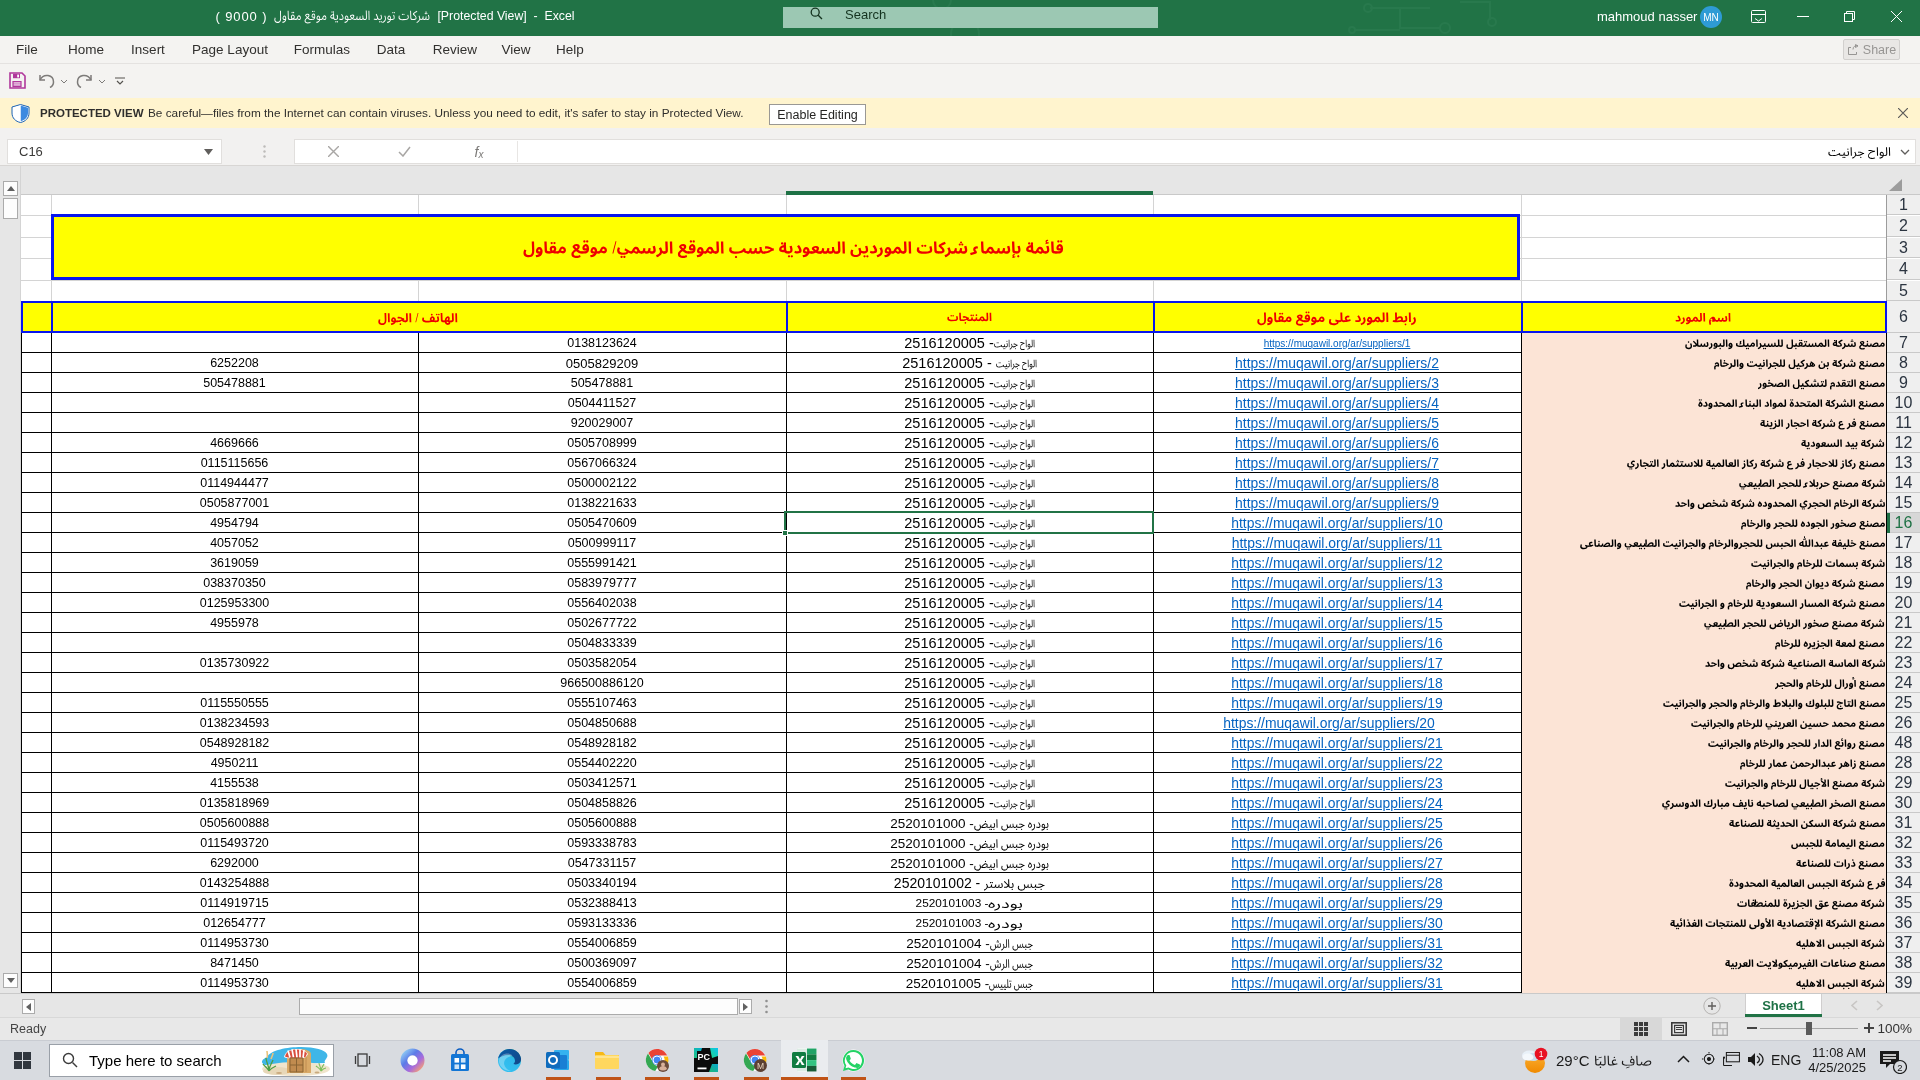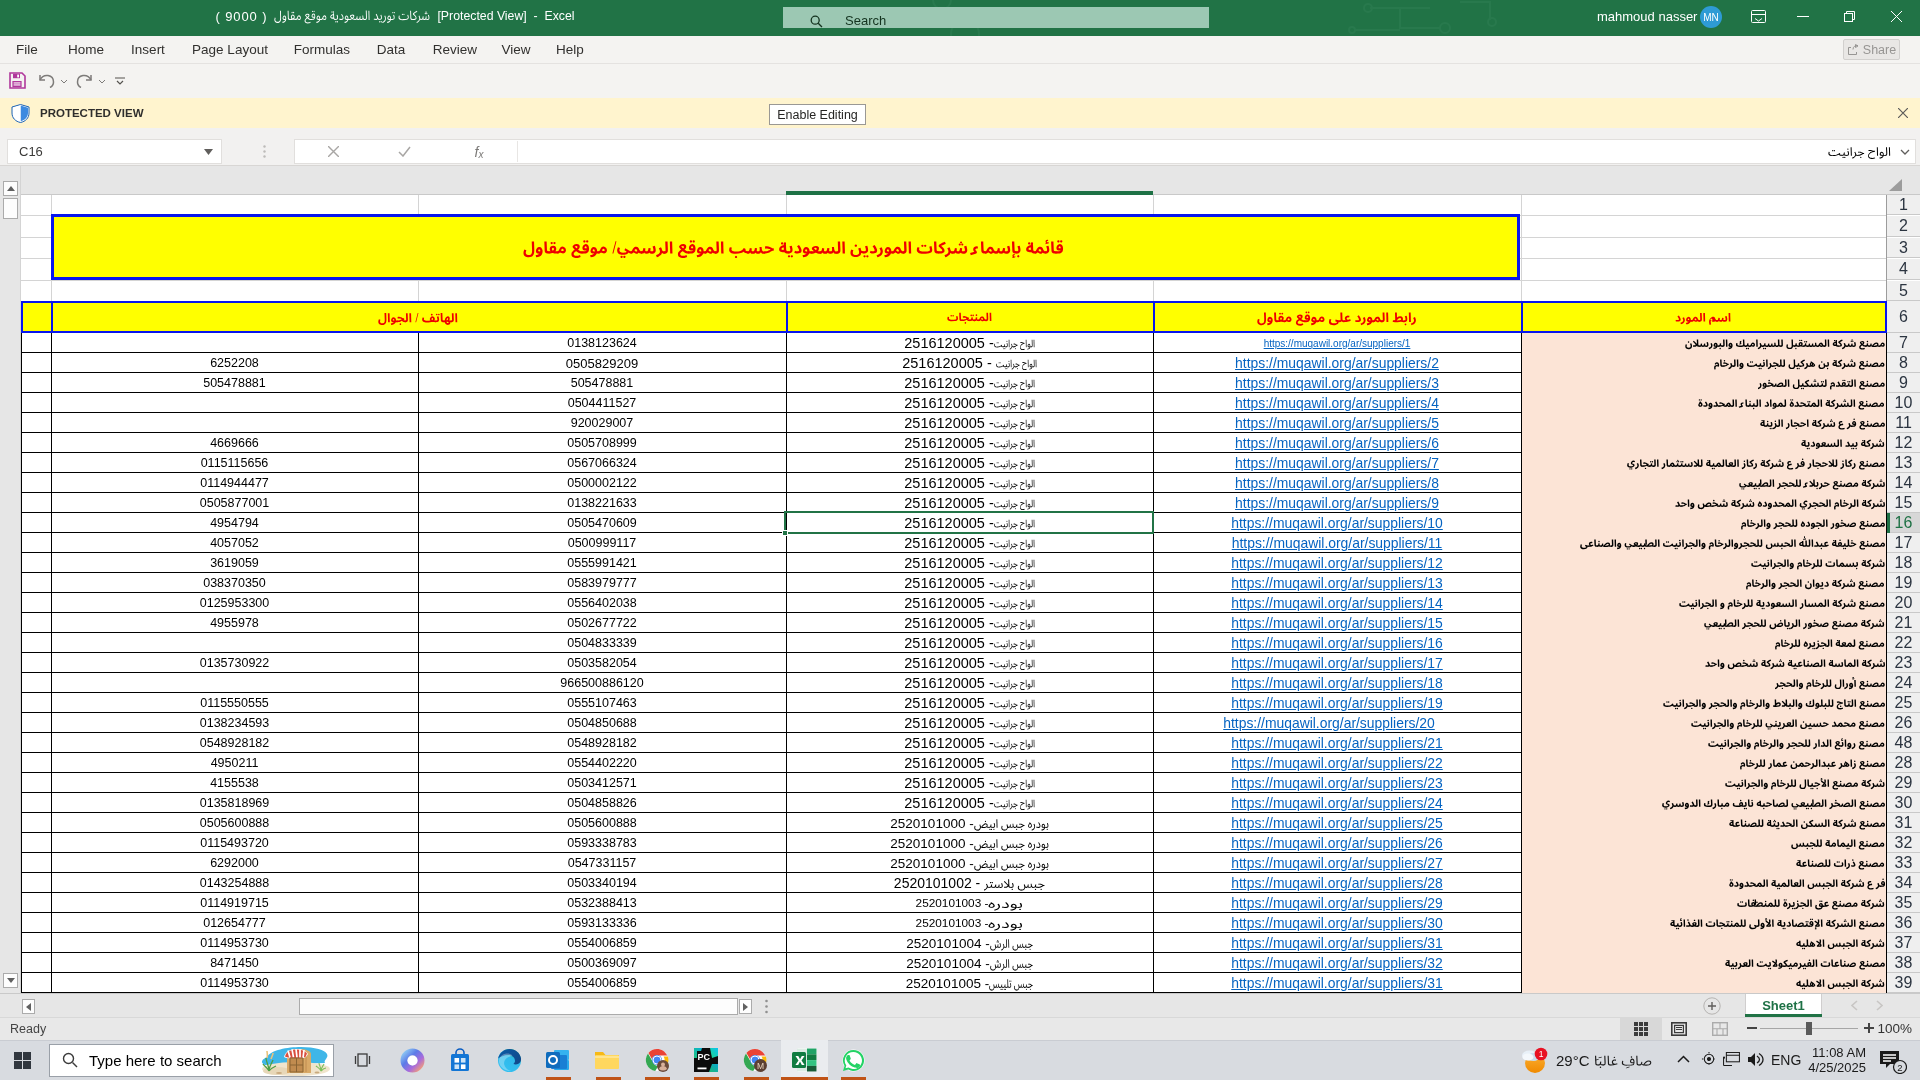--- a/index.html
+++ b/index.html
@@ -204,21 +204,21 @@
           <use href="#g5" x="2705" y="267"></use>
           <use href="#g19" x="2770" y="267"></use>
           <use href="#g2" x="3018" y="267"></use>
           <use href="#g20" x="3091" y="267"></use>
           <use href="#g21" x="3184" y="267"></use>
           <use href="#g22" x="3283" y="267"></use>
         </svg>
       </span>
       <span style="font-size:12.3px">[Protected View]&nbsp; -&nbsp; Excel</span>
     </div>
-    <div class="abs" style="left:783px;top:7px;width:426px;height:21px;background:#9CC8B3;display:flex;align-items:flex-end;font-size:13px;color:#14331F">
+    <div class="abs" style="left:783px;top:7px;width:375px;height:21px;background:#9CC8B3;display:flex;align-items:flex-start;font-size:13px;color:#14331F">
 <svg style="margin-left:27px" width="13" height="13" viewBox="0 0 13 13" fill="none" stroke="#14331F" stroke-width="1.3">
         <circle cx="5.2" cy="5.2" r="4"></circle>
         <path d="M8.2 8.2L12 12"></path>
       </svg>
 <span style="margin-left:22px">Search</span>
     </div>
     <div class="abs" style="left:1597px;top:0;width:120px;height:33px;display:flex;align-items:center;color:#fff;font-size:13px">mahmoud nasser</div>
 <div class="abs" style="left:1700px;top:6px;width:22px;height:22px;border-radius:50%;background:#2E9BD5;color:#fff;font-size:10px;display:flex;align-items:center;justify-content:center">MN</div>
 <svg class="abs" style="left:1751px;top:10px" width="15" height="13" viewBox="0 0 15 13" fill="none" stroke="#fff">
       <rect x="0.5" y="0.5" width="14" height="12" rx="1"></rect>
@@ -275,20 +275,21 @@
       <path d="M0 1h10M2 4l3 3 3-3"></path>
     </svg>
     <div class="abs" style="left:0;top:98px;width:1920px;height:30px;background:#FFF4CE"></div>
     <svg class="abs" style="left:11px;top:104px" width="19" height="19" viewBox="0 0 19 19">
 <path d="M9.5 0.5L18 3v6c0 5-3.5 8.5-8.5 9.5C4.5 17.5 1 14 1 9V3z" fill="#fff" stroke="#1B62B5" stroke-width="1"></path>
 <path d="M9.5 1.6L17 3.8v5C17 13 14 16.3 9.5 17.3z" fill="#3C8AE0"></path>
 <path d="M9.5 1.6L2 3.8v5C2 13 5 16.3 9.5 17.3z" fill="#fff"></path>
 <path d="M2 3.8l15 0v4.5l-15 0z" fill="none"></path>
 </svg>
     <div class="abs" style="left:40px;top:98px;height:30px;display:flex;align-items:center;font-size:11.5px;font-weight:bold;color:#2F2E2C">PROTECTED VIEW</div>
+    <div class="abs" style="left:148px;top:98px;height:30px;display:flex;align-items:center;font-size:11.8px;color:#2F2E2C">Be careful—files from the Internet can contain viruses. Unless you need to edit, it's safer to stay in Protected View.</div>
     <div class="abs flexc" style="left:769px;top:104px;width:97px;height:21px;background:#fff;border:1px solid #9A9894;font-size:12.5px;color:#262523">Enable Editing</div>
     <svg class="abs" style="left:1898px;top:108px" width="10" height="10" viewBox="0 0 10 10" stroke="#5C5B59" stroke-width="1.2">
       <path d="M0 0l10 10M10 0L0 10"></path>
     </svg>
     <div class="abs" style="left:0;top:128px;width:1920px;height:38px;background:#F2F1F0;border-bottom:1px solid #D8D6D4"></div>
     <div class="abs" style="left:7px;top:139px;width:215px;height:25px;background:#fff;border:1px solid #E1DFDD;display:flex;align-items:center">
       <span style="margin-left:11px;font-size:13px;color:#3C3B39">C16</span>
     </div>
     <svg class="abs" style="left:204px;top:149px" width="9" height="6" viewBox="0 0 9 6" fill="#605E5C">
       <path d="M0 0h9L4.5 6z"></path>

